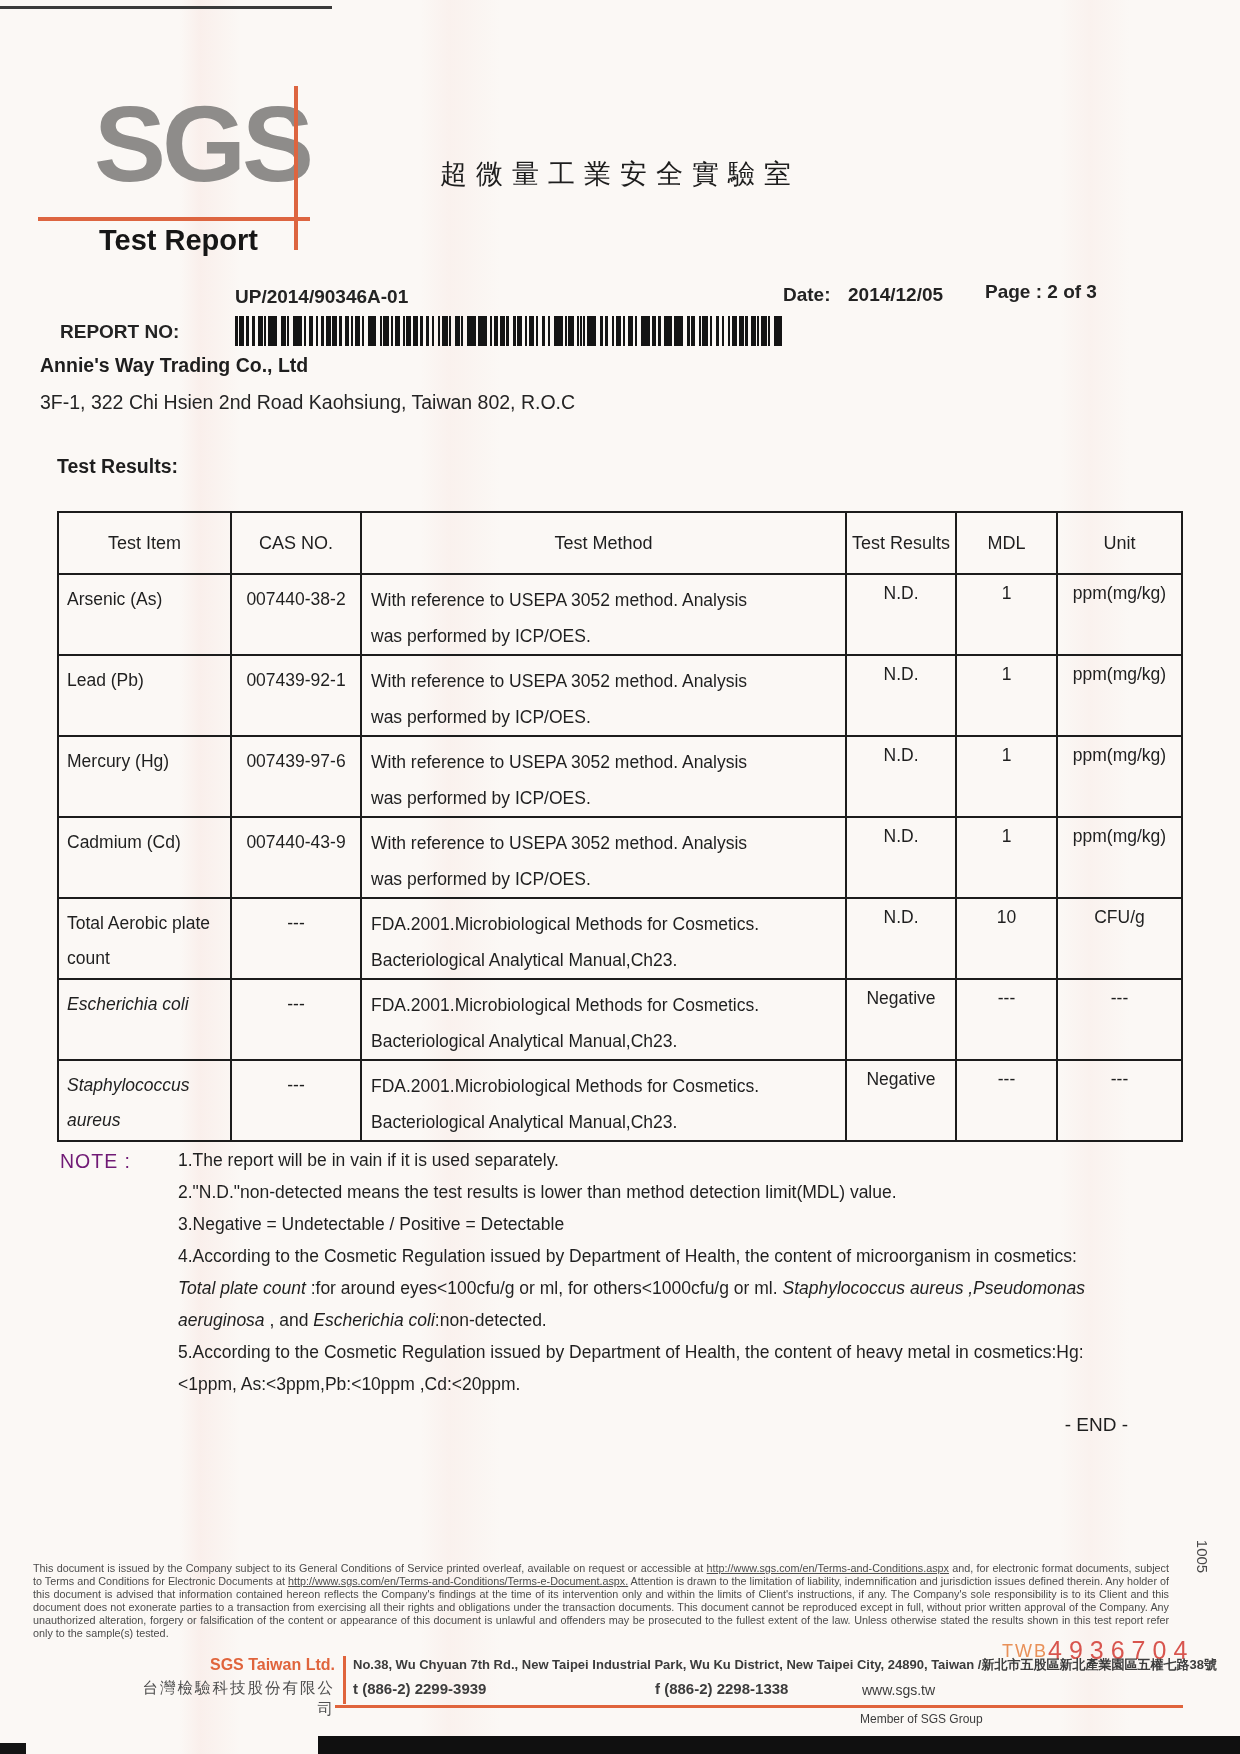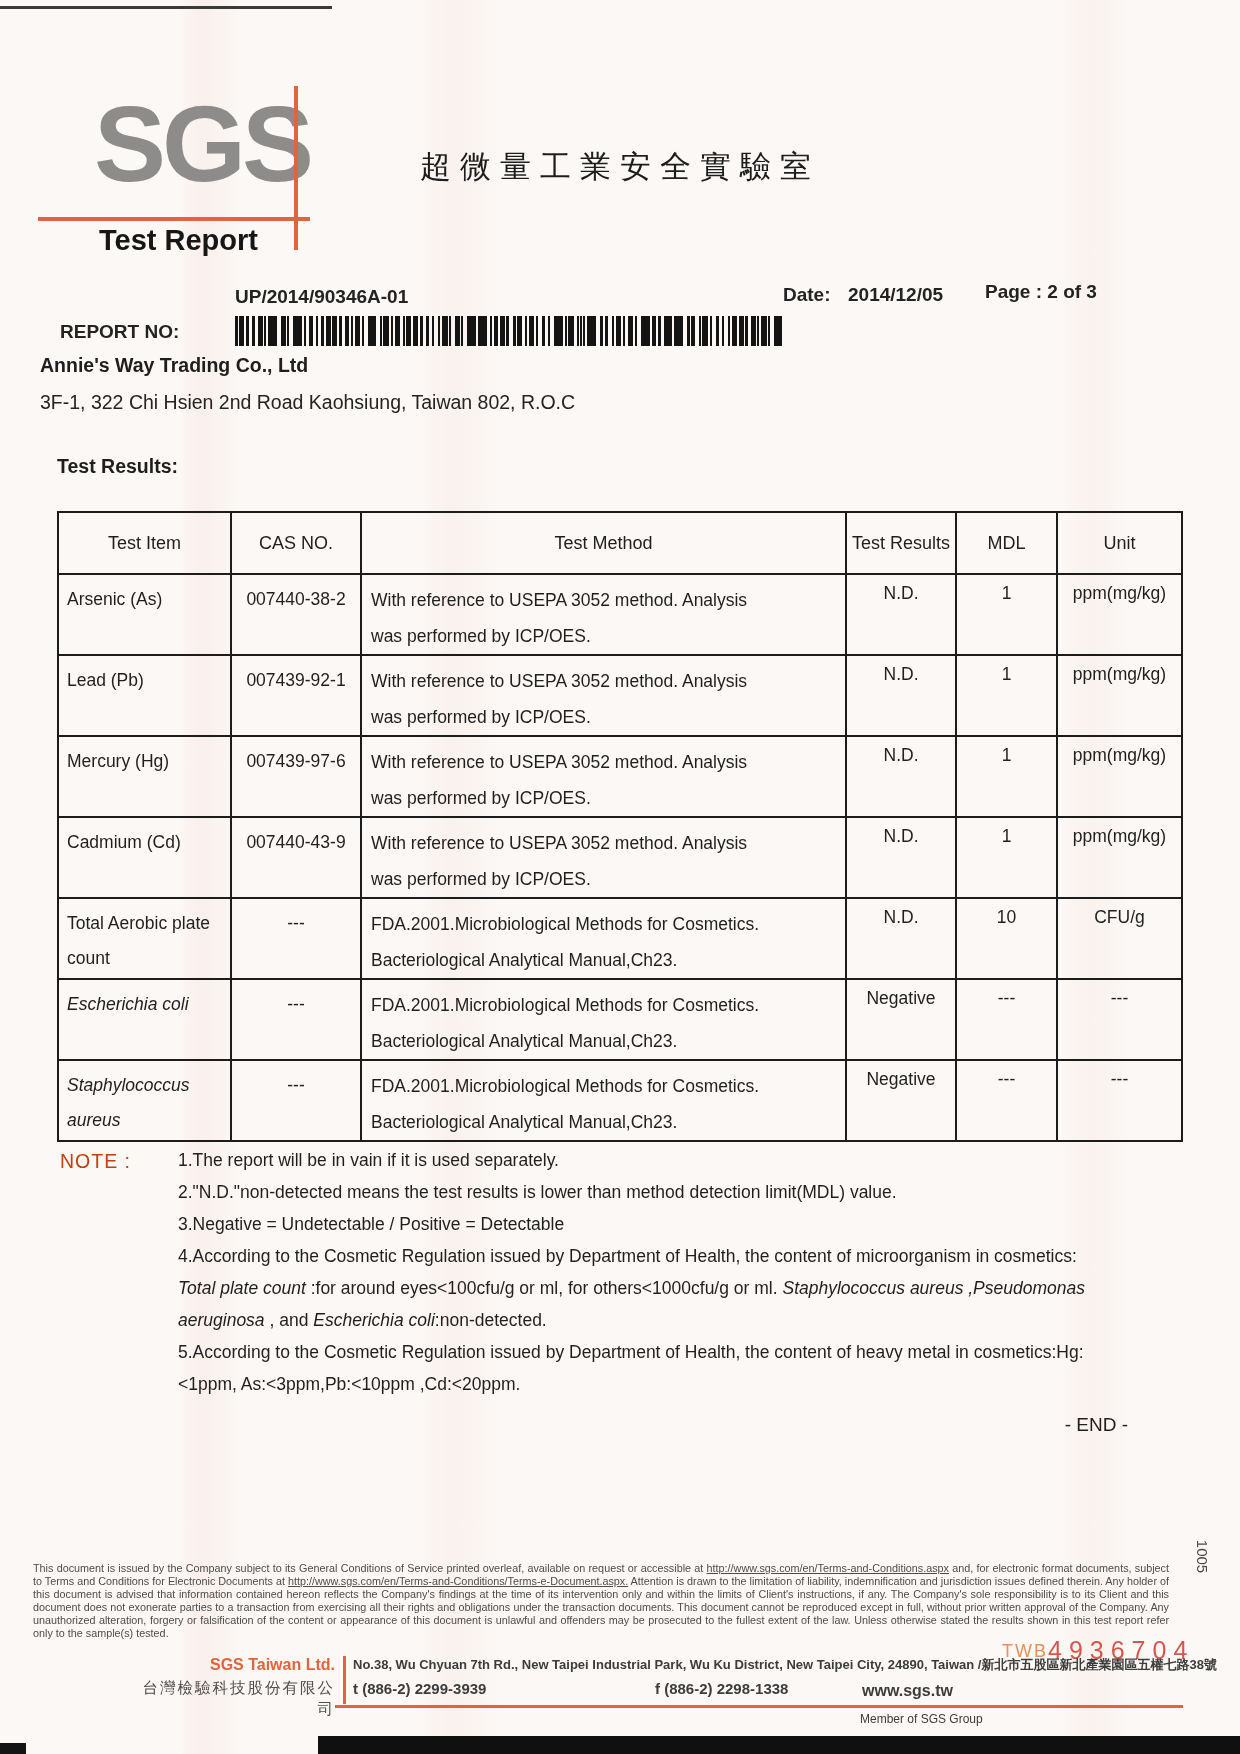--- a/index.html
+++ b/index.html
@@ -23,21 +23,21 @@
   
   .scan-top-line{left:0;top:6px;width:332px;height:3px;background:#3a3a3a;}
   .scan-bottom-bar{left:318px;top:1736px;width:922px;height:18px;background:#101010;}
   .scan-bl-corner{left:0;top:1743px;width:26px;height:11px;background:#141414;}
 
   
   .sgs-logo{left:94px;top:90px;font-size:108px;font-weight:bold;color:#8e8c8a;letter-spacing:-4px;line-height:1;}
   .logo-hline{left:38px;top:217px;width:272px;height:4px;background:#dd6540;}
   .logo-vline{left:294px;top:86px;width:4px;height:164px;background:#dd6540;}
   .test-report{left:99px;top:224px;font-size:29px;font-weight:bold;color:#161616;}
-  .lab-zh{left:300px;top:146px;width:640px;text-align:center;font-size:31px;color:#1d1d1d;
+  .lab-zh{left:300px;top:156px;width:640px;text-align:center;font-size:27px;color:#1d1d1d;
           font-family:"DejaVu Serif", serif;letter-spacing:9px;}
   .lab-en{left:300px;top:180px;width:640px;text-align:center;font-size:22.5px;color:#171717;}
 
   
   .info{font-size:19px;font-weight:bold;color:#232323;}
   .report-no-label{left:60px;top:292px;margin-top:29px;}
   .report-no-value{left:235px;top:286px;}
   .date-label{left:783px;top:284px;}
   .date-value{left:848px;top:284px;}
   .page-label{left:985px;top:281px;}
@@ -62,21 +62,21 @@
   .results-table tr.data-row{height:68px;}
   td.c-item{padding:7px 6px 0 8px;line-height:35px;}
   td.c-cas{padding:7px 2px 0 2px;text-align:center;line-height:35px;}
   td.c-method{padding:7px 4px 0 9px;line-height:36px;}
   td.c-result,td.c-mdl,td.c-unit{padding:7px 2px 0 2px;text-align:center;line-height:1.3;}
   tr.italic td.c-item{font-style:italic;}
   .col-item{width:173px;} .col-cas{width:130px;} .col-method{width:485px;}
   .col-result{width:110px;} .col-mdl{width:101px;} .col-unit{width:125px;}
 
   
-  .note-label{left:60px;top:1150px;font-size:19.5px;color:#c2410c;letter-spacing:1px;}
+  .note-label{left:60px;top:1150px;font-size:19.5px;color:#701a75;letter-spacing:1px;}
   .notes{left:178px;top:1144px;width:908px;font-size:17.5px;line-height:32px;color:#1f1f1f;}
   .notes p{margin:0;}
   .it{font-style:italic;}
 
   .end-marker{left:0;top:1414px;width:1128px;text-align:right;font-size:19px;color:#1f1f1f;}
 
   
   .legal{left:33px;top:1562px;width:1136px;font-size:10.8px;line-height:13.1px;
          text-align:justify;color:#4c4c4c;}
   .legal .u{text-decoration:underline;}
@@ -88,21 +88,21 @@
   .side-number{left:1186px;top:1548px;font-size:15px;color:#4a4a4a;transform:rotate(90deg);transform-origin:center;}
 
   
   .footer-company-en{left:140px;top:1656px;width:195px;text-align:right;font-size:16px;font-weight:bold;color:#e0643c;}
   .footer-company-zh{left:128px;top:1678px;width:207px;text-align:right;font-size:15.5px;color:#4f4f4f;
                      font-family:"DejaVu Serif", serif;letter-spacing:2px;}
   .footer-vline{left:343px;top:1656px;width:3px;height:48px;background:#e0643c;}
   .footer-address{left:353px;top:1656px;width:830px;font-size:13px;font-weight:bold;color:#3c3c3c;white-space:nowrap;}
   .footer-phone-t{left:353px;top:1680px;font-size:15px;font-weight:bold;color:#3c3c3c;}
   .footer-phone-f{left:655px;top:1680px;font-size:15px;font-weight:bold;color:#3c3c3c;}
-  .footer-web{left:862px;top:1682px;font-size:16px;font-weight:bold;color:#3c3c3c;}
+  .footer-web{left:862px;top:1682px;font-size:14px;font-weight:normal;color:#3c3c3c;}
   .footer-hline{left:335px;top:1705px;width:848px;height:3px;background:#e0643c;}
   .footer-member{left:860px;top:1712px;font-size:12px;font-weight:normal;color:#3c3c3c;}
 </style>
 </head>
 <body>
 
 <div class="page">
 
   <div class="abs scan-top-line"></div>
 

